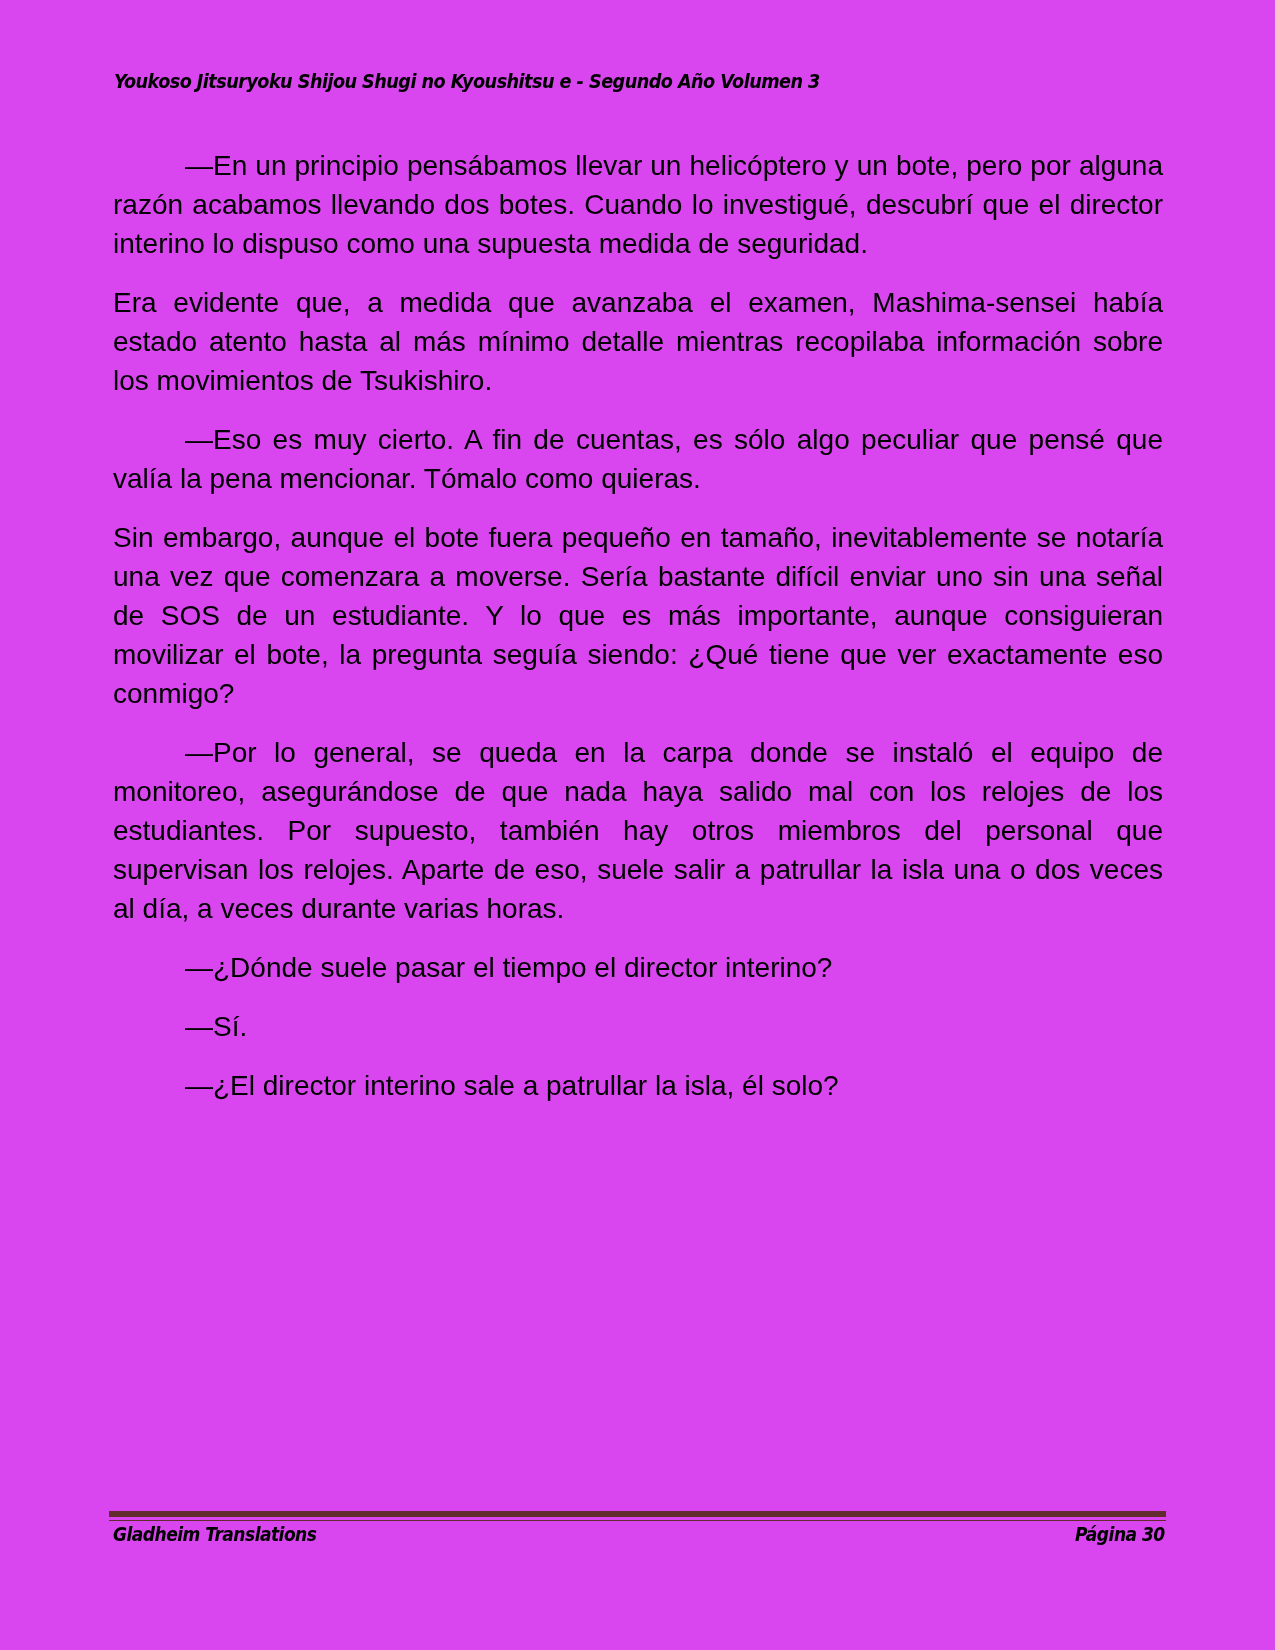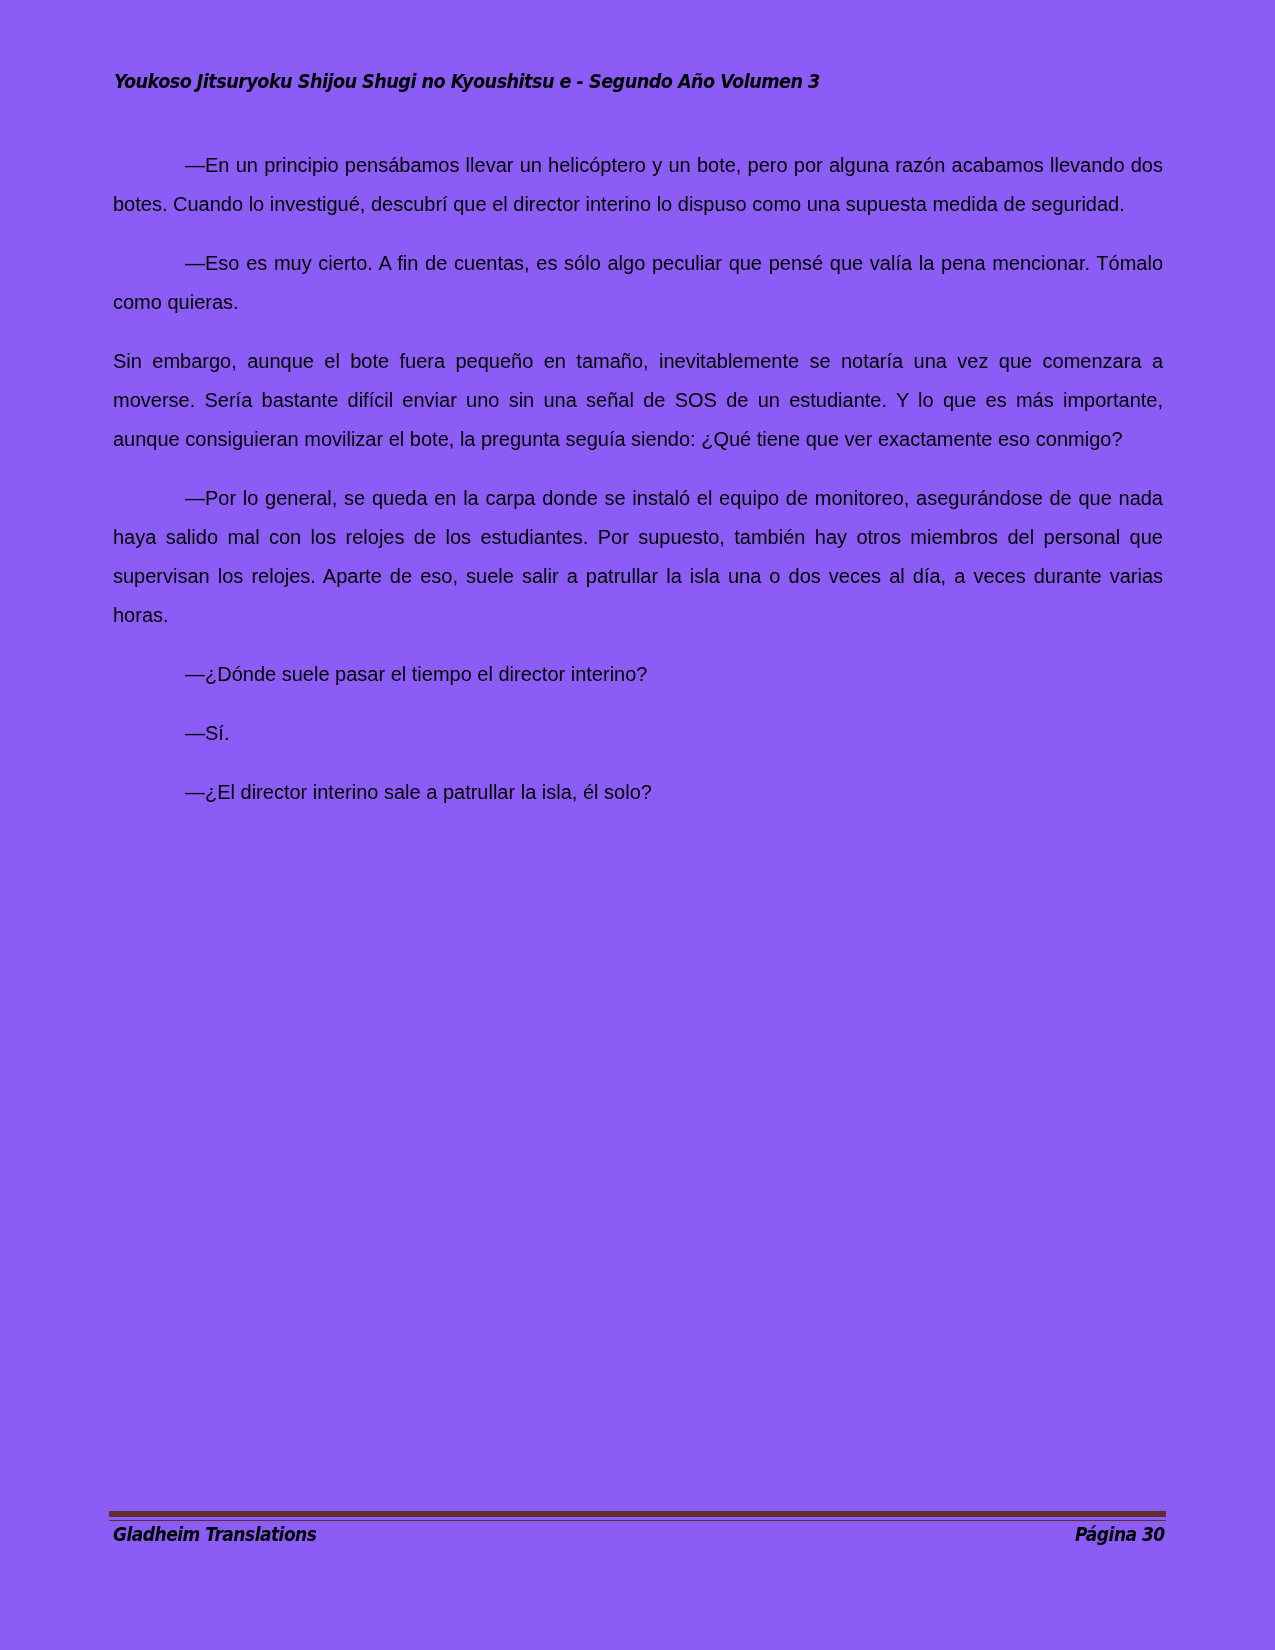--- a/index.html
+++ b/index.html
@@ -1,26 +1,26 @@
 <!DOCTYPE html>
 <html><head>
 <meta charset="utf-8">
 <style>
   html, body { margin: 0; padding: 0; background: #ffffff; }
   body { width: 1275px; height: 1650px; position: relative; overflow: hidden; }
-  .page { position: absolute; left: 0; top: 0; width: 1275px; height: 1650px; background: #8b5cf6; }
+  .page { position: absolute; left: 0; top: 0; width: 1275px; height: 1650px; background: #d946ef; }
   .header {
     position: absolute; left: 114px; top: 70px;
     font-family: "DejaVu Sans", sans-serif; font-weight: bold; font-style: italic;
     font-size: 19px; letter-spacing: -0.6px; color: #000;
     transform: scaleX(0.93); transform-origin: left top; white-space: nowrap;
   }
   .body-text {
     position: absolute; left: 113px; top: 146px; width: 1050px;
-    font-family: "Liberation Sans", sans-serif; font-size: 20px; line-height: 39px;
+    font-family: "Liberation Sans", sans-serif; font-size: 28px; line-height: 39px;
     color: #000;
   }
   .body-text p { margin: 0 0 20px 0; text-align: justify; }
   .body-text p.dialogue { text-indent: 72px; }
   .rule-thick { position: absolute; left: 109px; top: 1511px; width: 1057px; height: 6px; background: #622b2e; }
   .rule-thin { position: absolute; left: 109px; top: 1520px; width: 1057px; height: 1px; background: #622b2e; }
   .footer-left, .footer-right {
     position: absolute; top: 1523px;
     font-family: "DejaVu Sans", sans-serif; font-weight: bold; font-style: italic;
     font-size: 19px; letter-spacing: -0.6px; color: #000; white-space: nowrap;
@@ -29,20 +29,21 @@
   .footer-right { right: 110px; transform: scaleX(0.9); transform-origin: right top; }
 </style>
 </head>
 <body>
 
 <div class="page">
   <div class="header">Youkoso Jitsuryoku Shijou Shugi no Kyoushitsu e - Segundo Año Volumen 3</div>
 
   <div class="body-text">
     <p class="dialogue">—En un principio pensábamos llevar un helicóptero y un bote, pero por alguna razón acabamos llevando dos botes. Cuando lo investigué, descubrí que el director interino lo dispuso como una supuesta medida de seguridad.</p>
+    <p class="narration">Era evidente que, a medida que avanzaba el examen, Mashima-sensei había estado atento hasta al más mínimo detalle mientras recopilaba información sobre los movimientos de Tsukishiro.</p>
     <p class="dialogue">—Eso es muy cierto. A fin de cuentas, es sólo algo peculiar que pensé que valía la pena mencionar. Tómalo como quieras.</p>
     <p class="narration">Sin embargo, aunque el bote fuera pequeño en tamaño, inevitablemente se notaría una vez que comenzara a moverse. Sería bastante difícil enviar uno sin una señal de SOS de un estudiante. Y lo que es más importante, aunque consiguieran movilizar el bote, la pregunta seguía siendo: ¿Qué tiene que ver exactamente eso conmigo?</p>
     <p class="dialogue">—Por lo general, se queda en la carpa donde se instaló el equipo de monitoreo, asegurándose de que nada haya salido mal con los relojes de los estudiantes. Por supuesto, también hay otros miembros del personal que supervisan los relojes. Aparte de eso, suele salir a patrullar la isla una o dos veces al día, a veces durante varias horas.</p>
     <p class="dialogue">—¿Dónde suele pasar el tiempo el director interino?</p>
     <p class="dialogue">—Sí.</p>
     <p class="dialogue">—¿El director interino sale a patrullar la isla, él solo?</p>
   </div>
 
   <div class="rule-thick"></div>
   <div class="rule-thin"></div>

